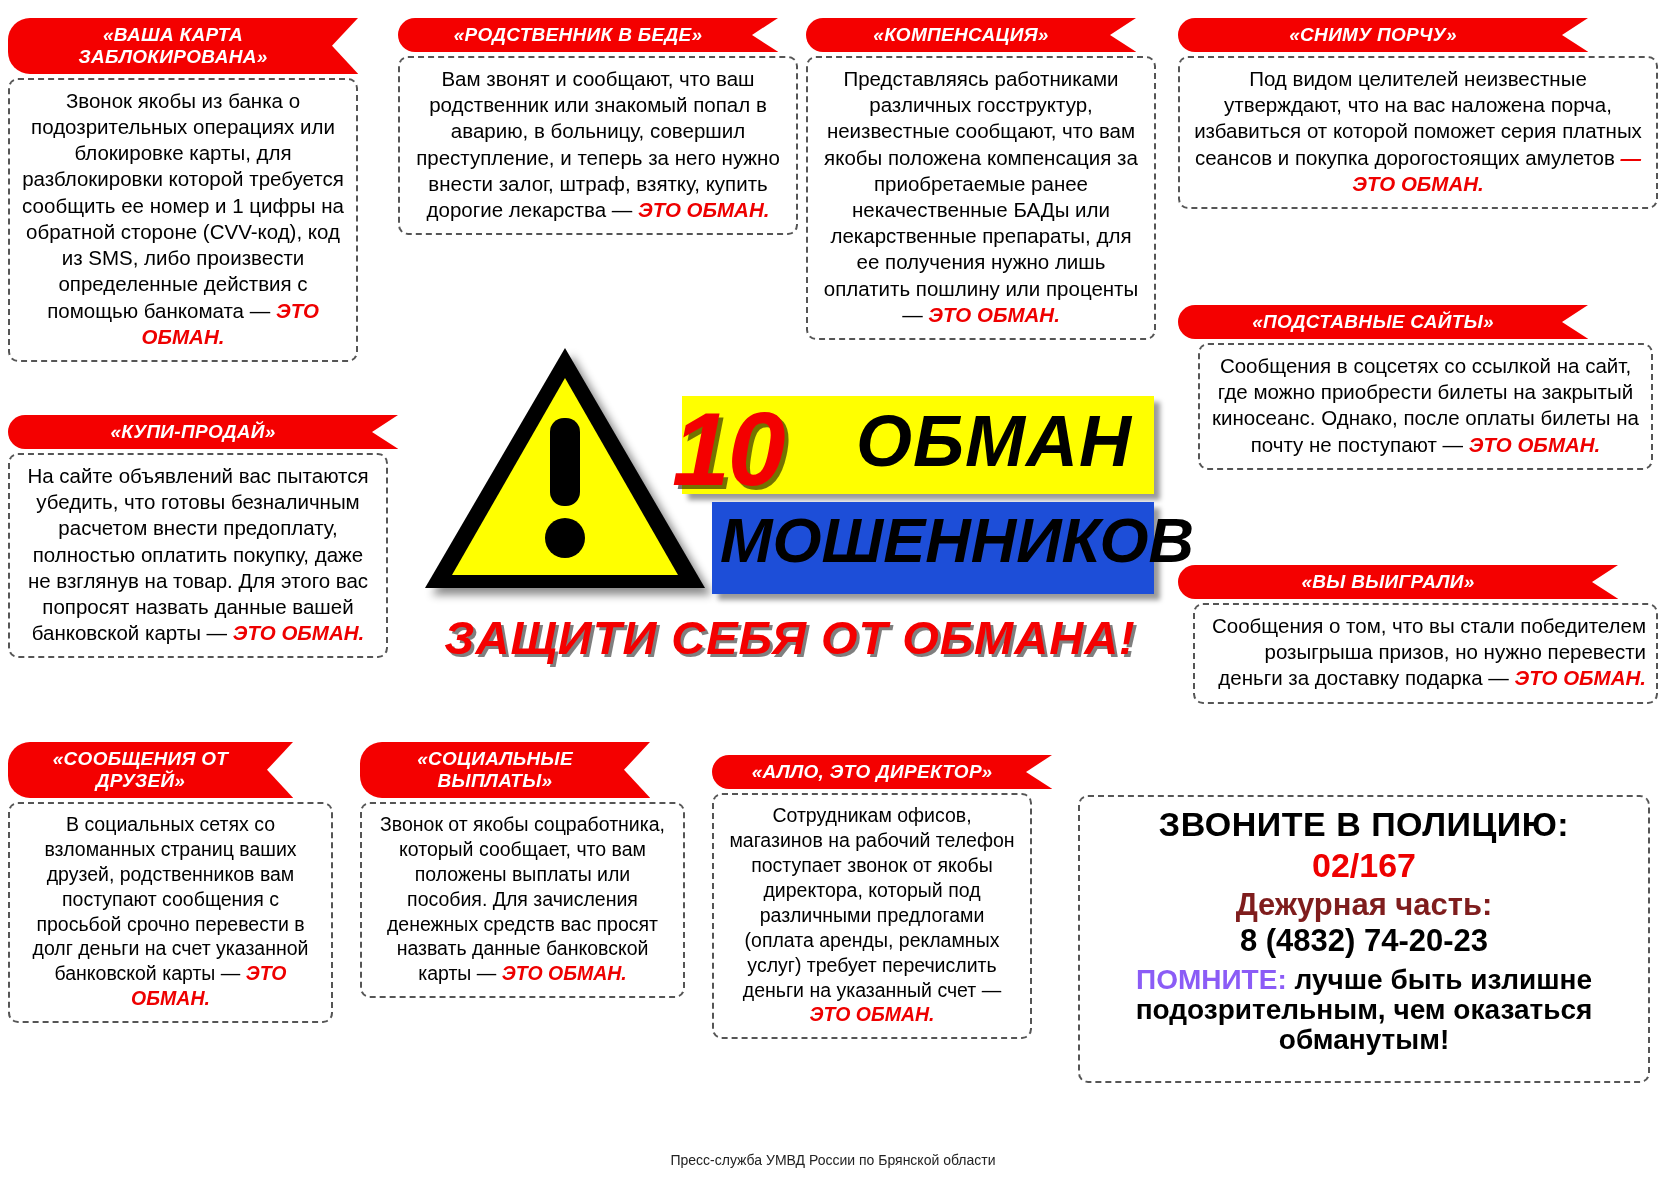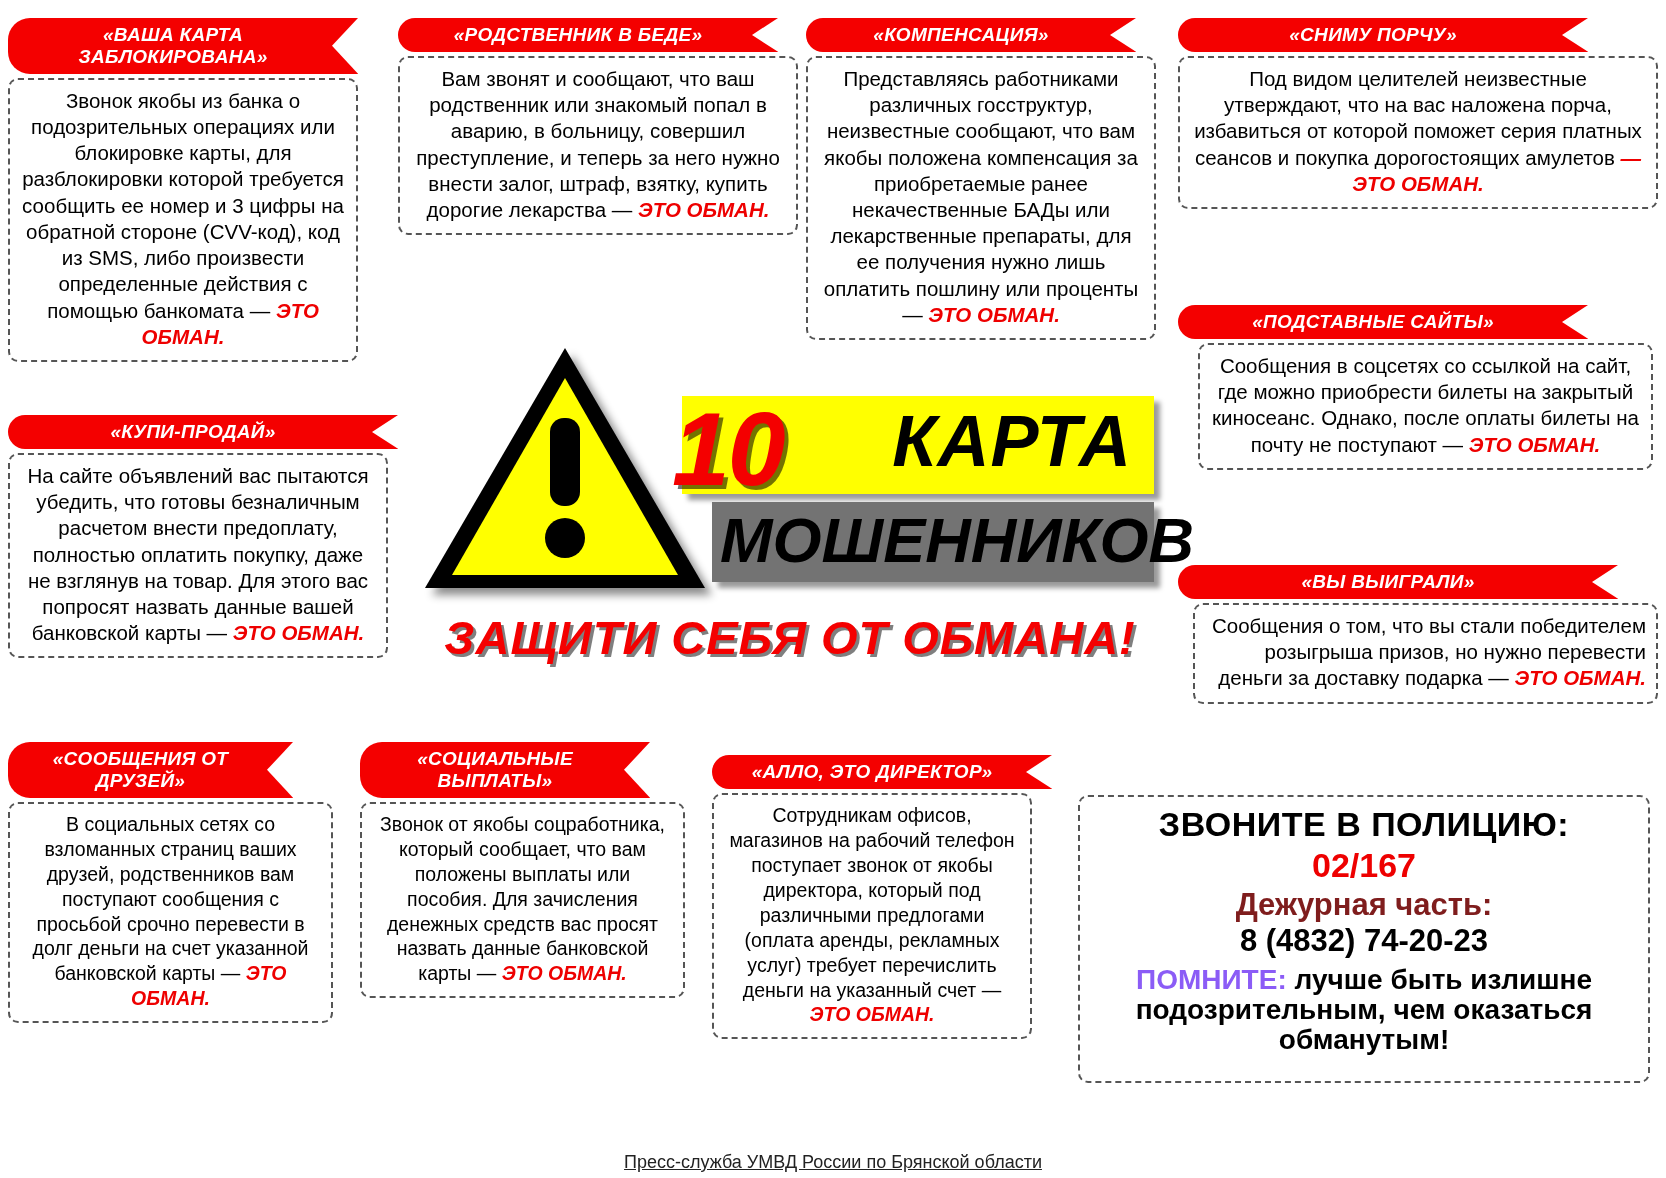--- a/index.html
+++ b/index.html
@@ -113,22 +113,22 @@
     font-weight: bold;
     font-style: italic;
     color: #000000;
     letter-spacing: 1px;
   }
   .band-red {
     position: absolute;
     left: 312px;
     top: 172px;
     width: 442px;
-    height: 80px;
-    background: #737373;
+    height: 92px;
+    background: #1d4ed8;
     box-shadow: 6px 6px 5px rgba(0,0,0,.4);
   }
   .band-red span {
     position: absolute;
     left: 8px;
     top: 2px;
     font-size: 63px;
     font-weight: bold;
     font-style: italic;
     color: #000000;
@@ -193,32 +193,31 @@
     color: #000000;
   }
   #police .l5 .kw { color: #8b5cf6; }
 
   .footer {
     position: absolute;
     left: 0;
     top: 1152px;
     width: 1666px;
     text-align: center;
-    font-size: 18px;
+    font-size: 14px;
     color: #222222;
-    text-decoration: underline;
   }
 </style>
 </head>
 <body>
 
 <div class="card" id="c1" style="left:8px; top:18px; width:370px;">
   <div class="ribbon round-left" style="width:350px;">«ВАША КАРТА ЗАБЛОКИРОВАНА»</div>
   <div class="body" style="width:350px; margin-top:4px;">
-    <span>Звонок якобы из банка о подозрительных операциях или блокировке карты, для разблокировки которой требуется сообщить ее номер и 3 цифры на обратной стороне (CVV-код), код из SMS, либо произвести определенные действия с помощью банкомата —</span>
+    <span>Звонок якобы из банка о подозрительных операциях или блокировке карты, для разблокировки которой требуется сообщить ее номер и 1 цифры на обратной стороне (CVV-код), код из SMS, либо произвести определенные действия с помощью банкомата —</span>
     <span class="red">ЭТО ОБМАН.</span>
   </div>
 </div>
 
 <div class="card" id="c2" style="left:398px; top:18px; width:400px;">
   <div class="ribbon round-left" style="width:380px;">«РОДСТВЕННИК В БЕДЕ»</div>
   <div class="body" style="width:400px; margin-top:4px;">
     <span>Вам звонят и сообщают, что ваш родственник или знакомый попал в аварию, в больницу, совершил преступление, и теперь за него нужно внести залог, штраф, взятку, купить дорогие лекарства —</span>
     <span class="red">ЭТО ОБМАН.</span>
   </div>
@@ -290,21 +289,21 @@
 
 <div id="center">
   <svg class="warn-tri" viewBox="0 0 290 255">
     <polygon points="145,8 285,248 5,248" fill="#000000"></polygon>
     <polygon points="145,38 258,235 32,235" fill="#ffff00"></polygon>
     <rect x="130" y="78" width="30" height="88" rx="14" fill="#000000"></rect>
     <circle cx="145" cy="198" r="20" fill="#000000"></circle>
   </svg>
 
   <div class="band-yellow">
-    <span>КАРТА</span>
+    <span>ОБМАН</span>
   </div>
   <div class="band-red">
     <span>МОШЕННИКОВ</span>
   </div>
   <div class="ten">10</div>
   <div class="slogan">ЗАЩИТИ СЕБЯ ОТ ОБМАНА!</div>
 </div>
 
 <div id="police">
   <div class="l1">ЗВОНИТЕ В ПОЛИЦИЮ:</div>

